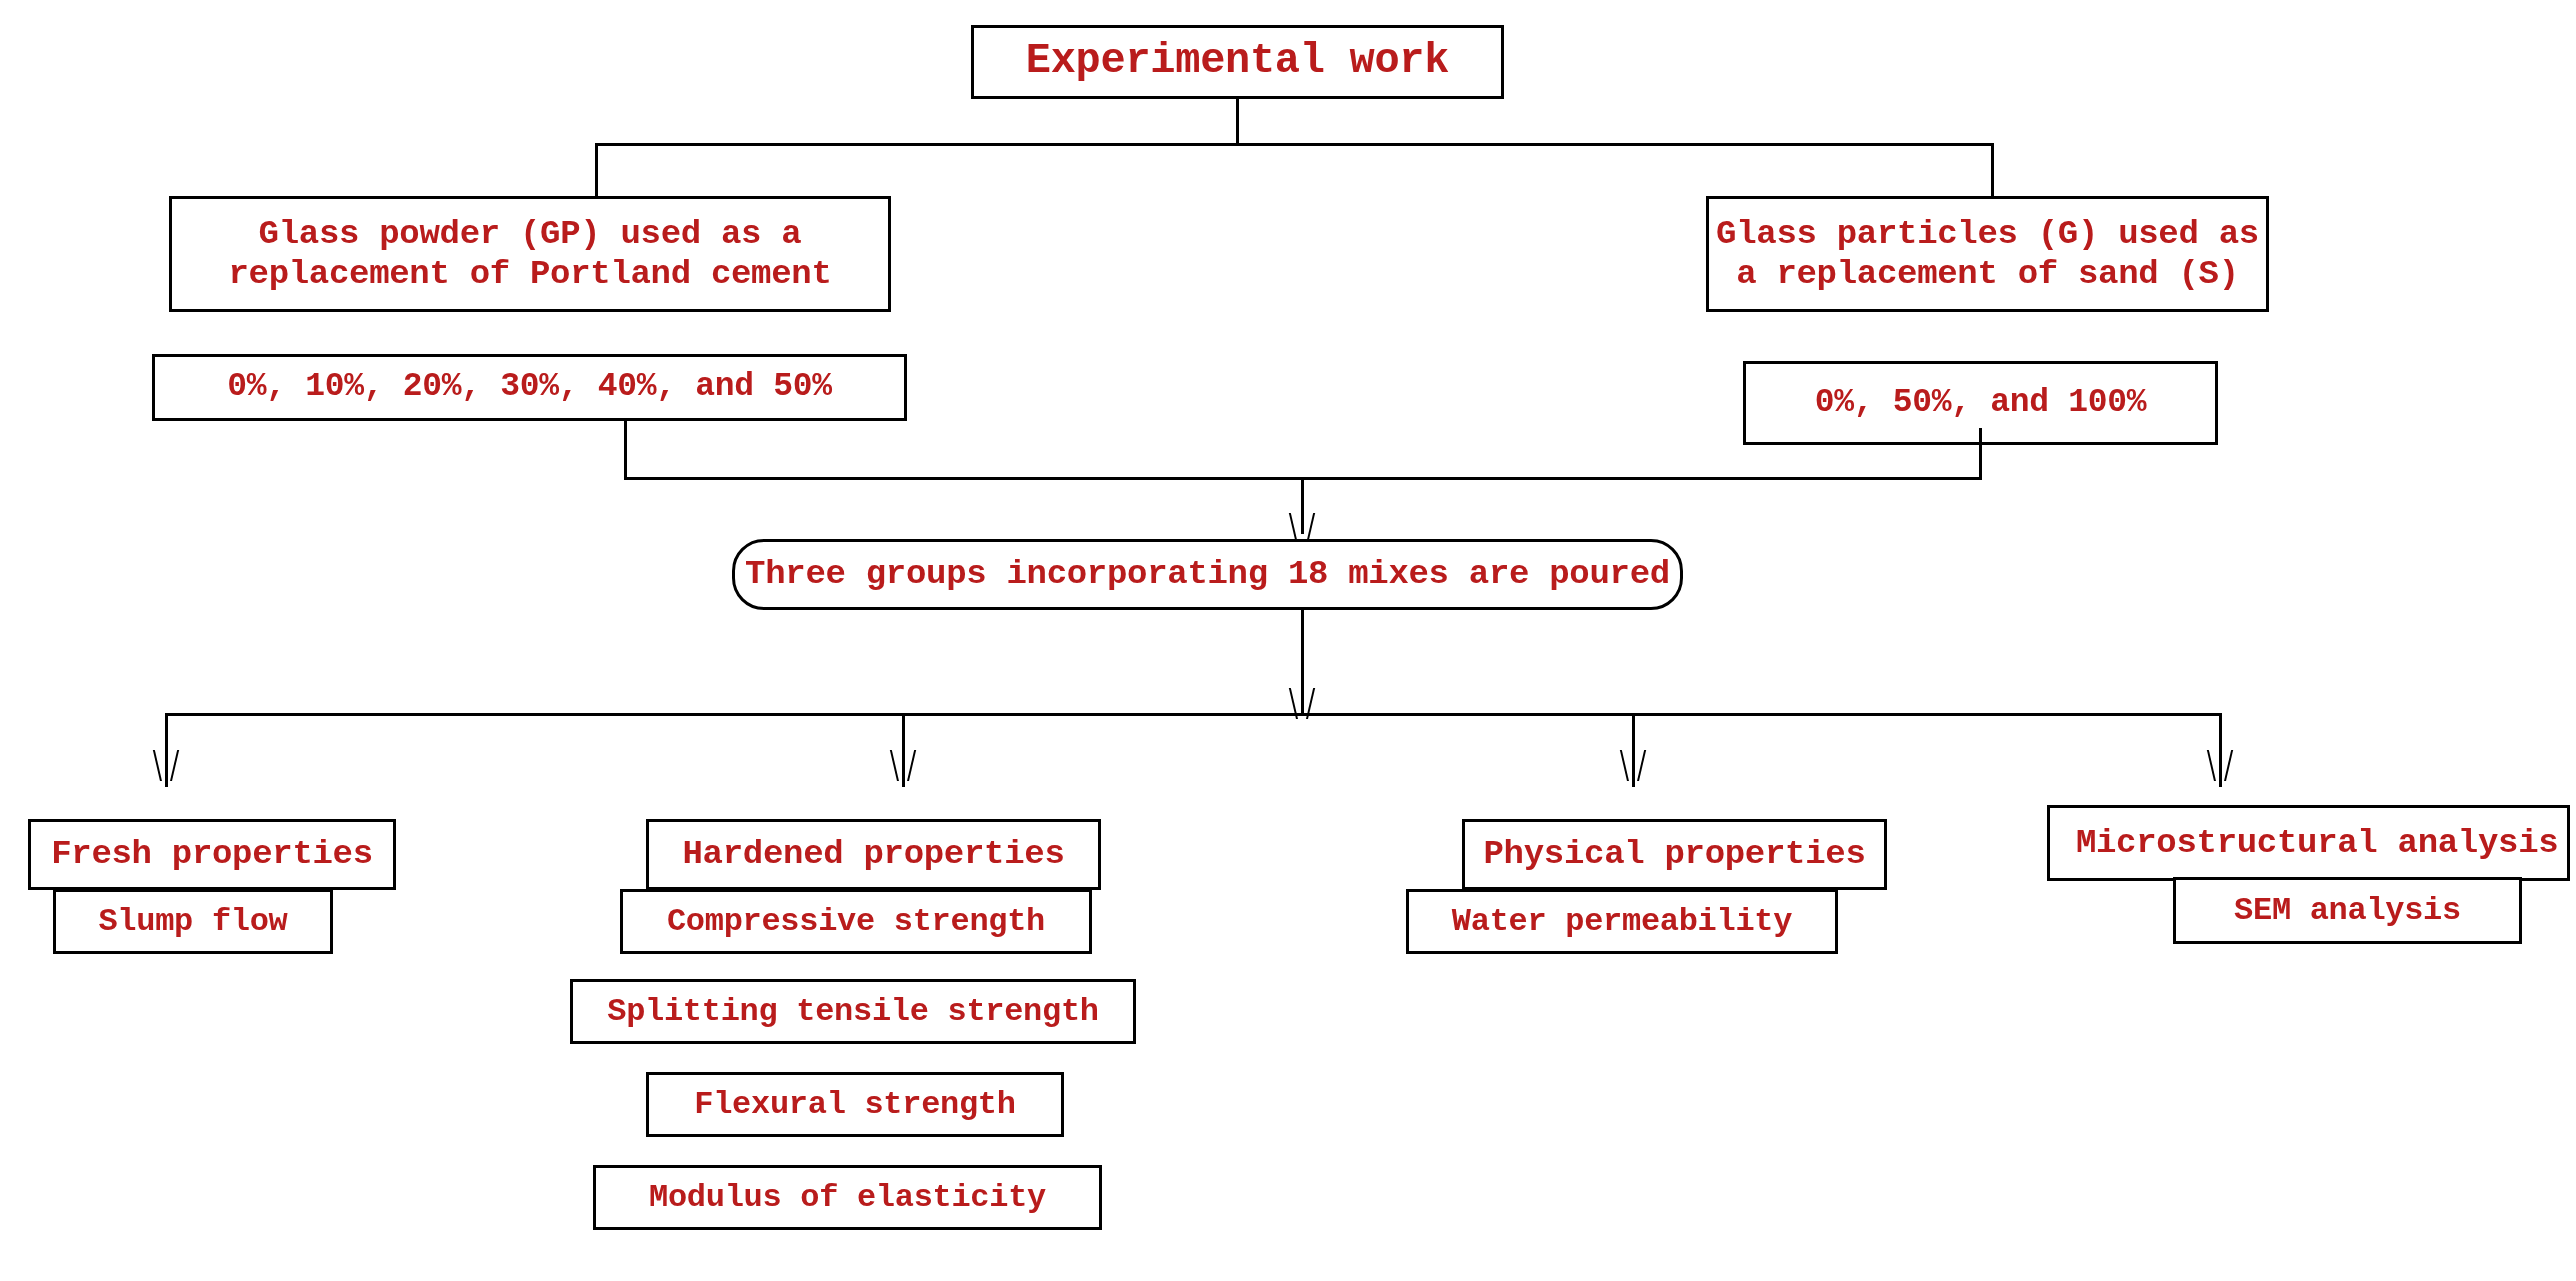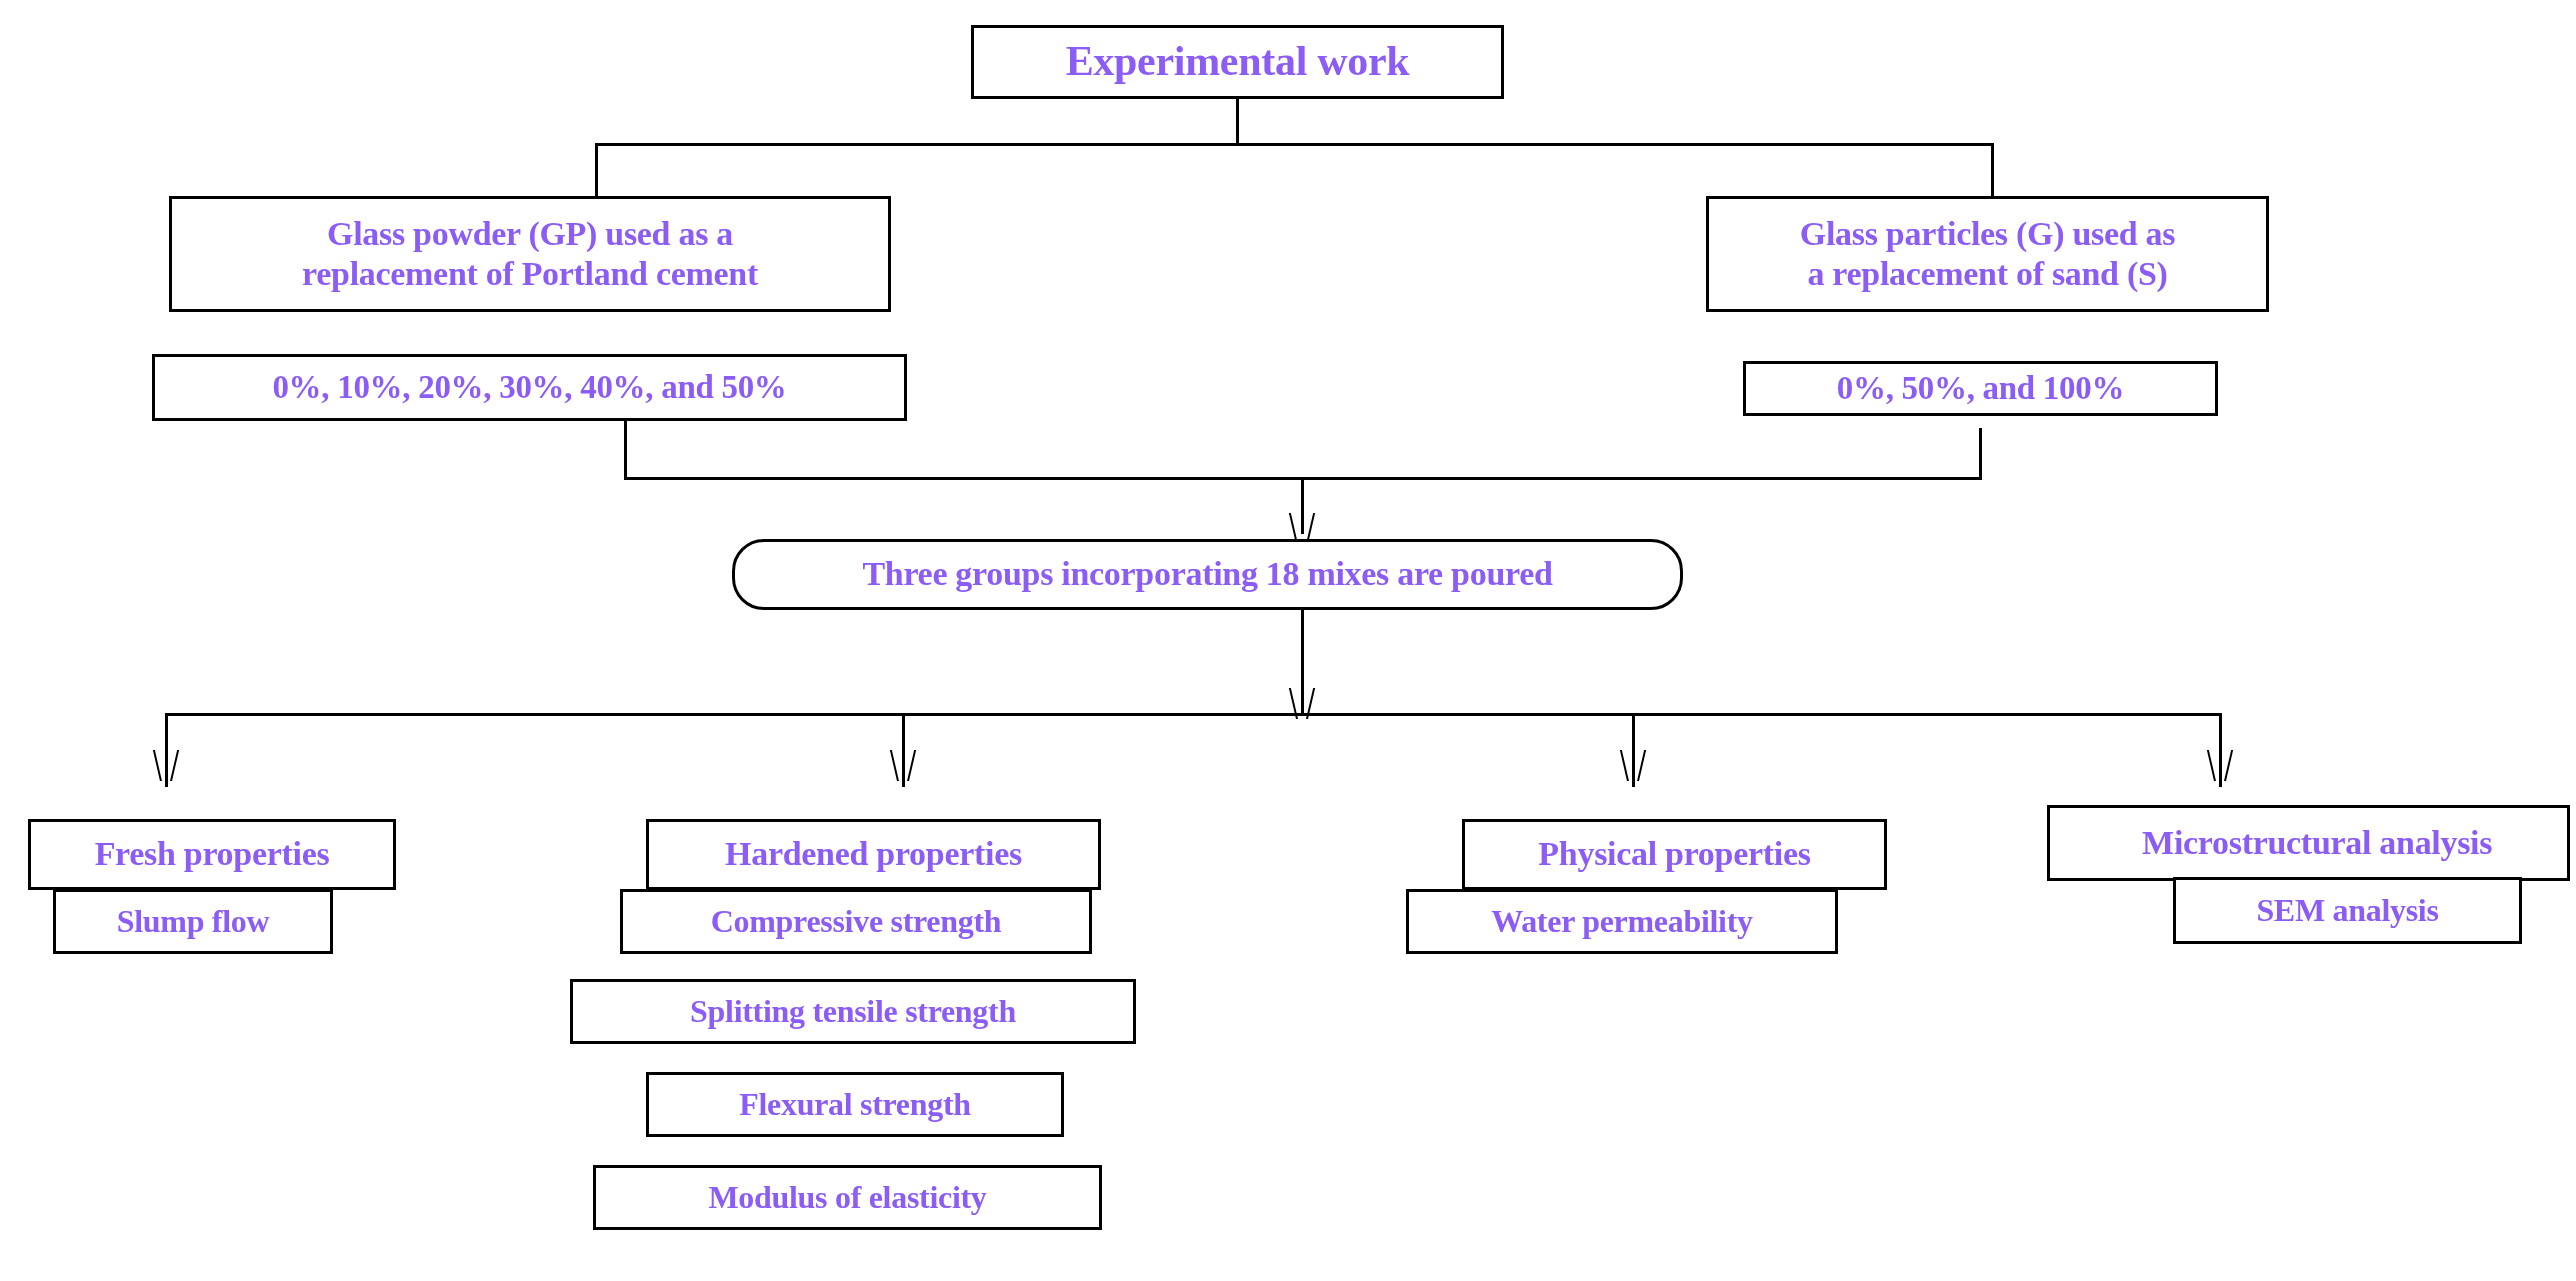--- a/index.html
+++ b/index.html
@@ -18,24 +18,25 @@
   .node {
     position: absolute;
     box-sizing: border-box;
     background: #ffffff;
     border: 3.4px solid #000000;
     display: flex;
     align-items: center;
     justify-content: center;
     text-align: center;
     font-weight: bold;
-    color: #8b5cf6;
+    color: #b91c1c;
     line-height: 1.18;
     letter-spacing: -0.3px;
     padding: 0 6.7px;
+    font-family: Liberation Mono, monospace;
   }
   .node.n-title    { font-size: 42px; }
   .node.n-branch   { font-size: 34px; }
   .node.n-pct      { font-size: 33px; }
   .node.n-mid      { font-size: 34px; border-radius: 32px; }
   .node.n-cat      { font-size: 34px; margin-top: 33px; }
   .node.n-sub      { font-size: 32px; }
 
   .node span { display: block; width: 100%; }
 
@@ -100,21 +101,21 @@
     <span>0%, 10%, 20%, 30%, 40%, and 50%</span>
   </div>
 
   <div class="node n-branch" style="left:1706px; top:196px; width:563px; height:116px;">
     <span>
       <span>Glass particles (G) used as</span>
       <span>a replacement of sand (S)</span>
     </span>
   </div>
 
-  <div class="node n-pct" style="left:1743px; top:361px; width:475px; height:55px;">
+  <div class="node n-pct" style="left:1743px; top:361px; width:475px; height:84px;">
     <span>0%, 50%, and 100%</span>
   </div>
 
   <div class="line vline" style="left:624px; top:421px; width:2.7px; height:59px;"></div>
   <div class="line vline" style="left:1979px; top:428px; width:2.7px; height:52px;"></div>
   <div class="line hline" style="left:624px; top:477px; width:1358px; height:3.4px;"></div>
   <div class="line vline" style="left:1301px; top:477px; width:2.7px; height:57px;"></div>
   <div class="arrow" style="left:1290px; top:513px;">
       <i></i>
       <b></b>

